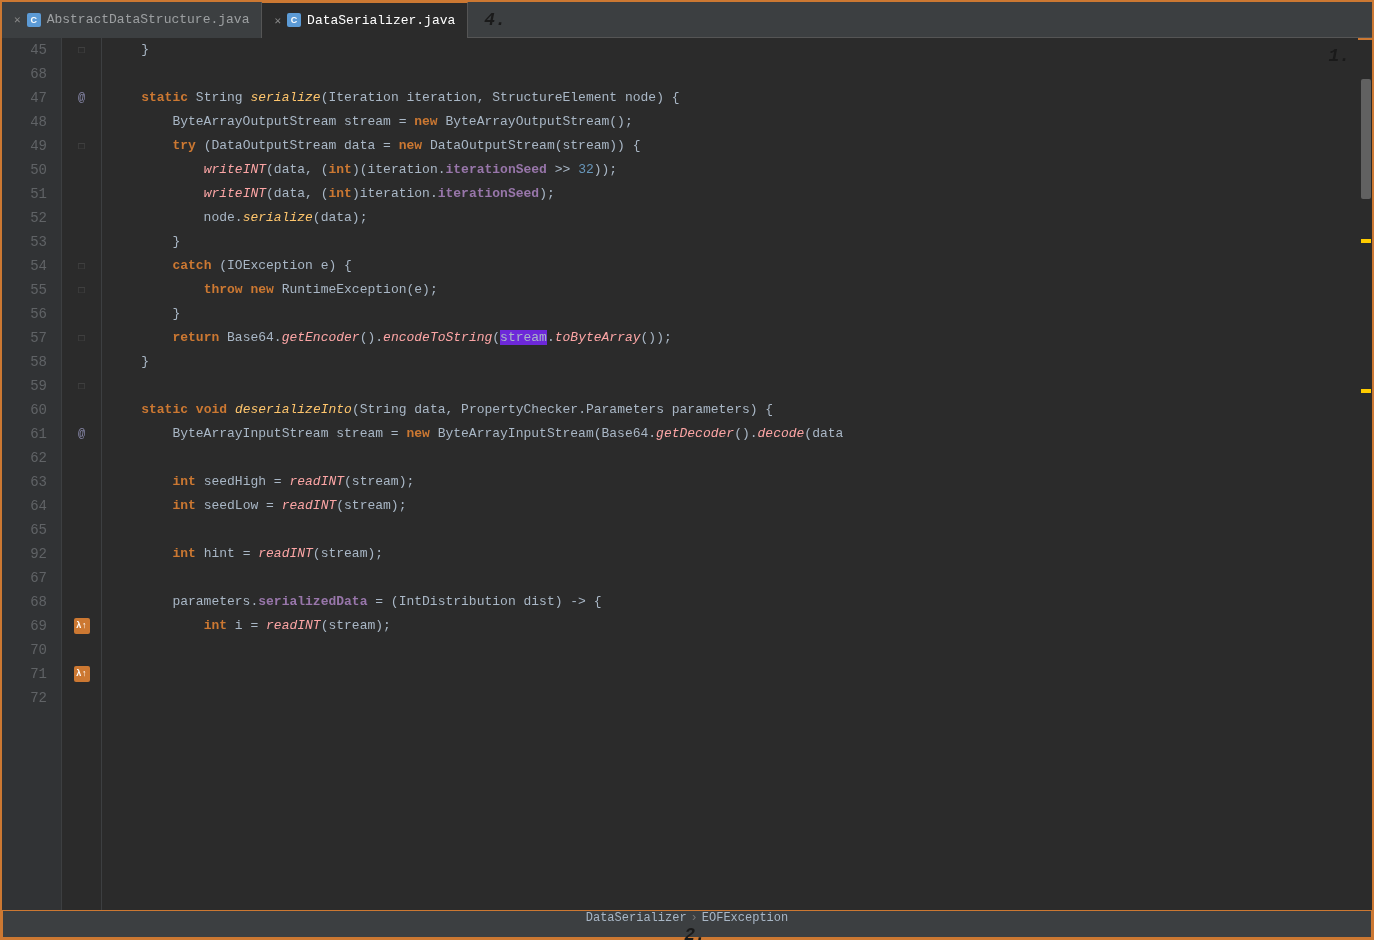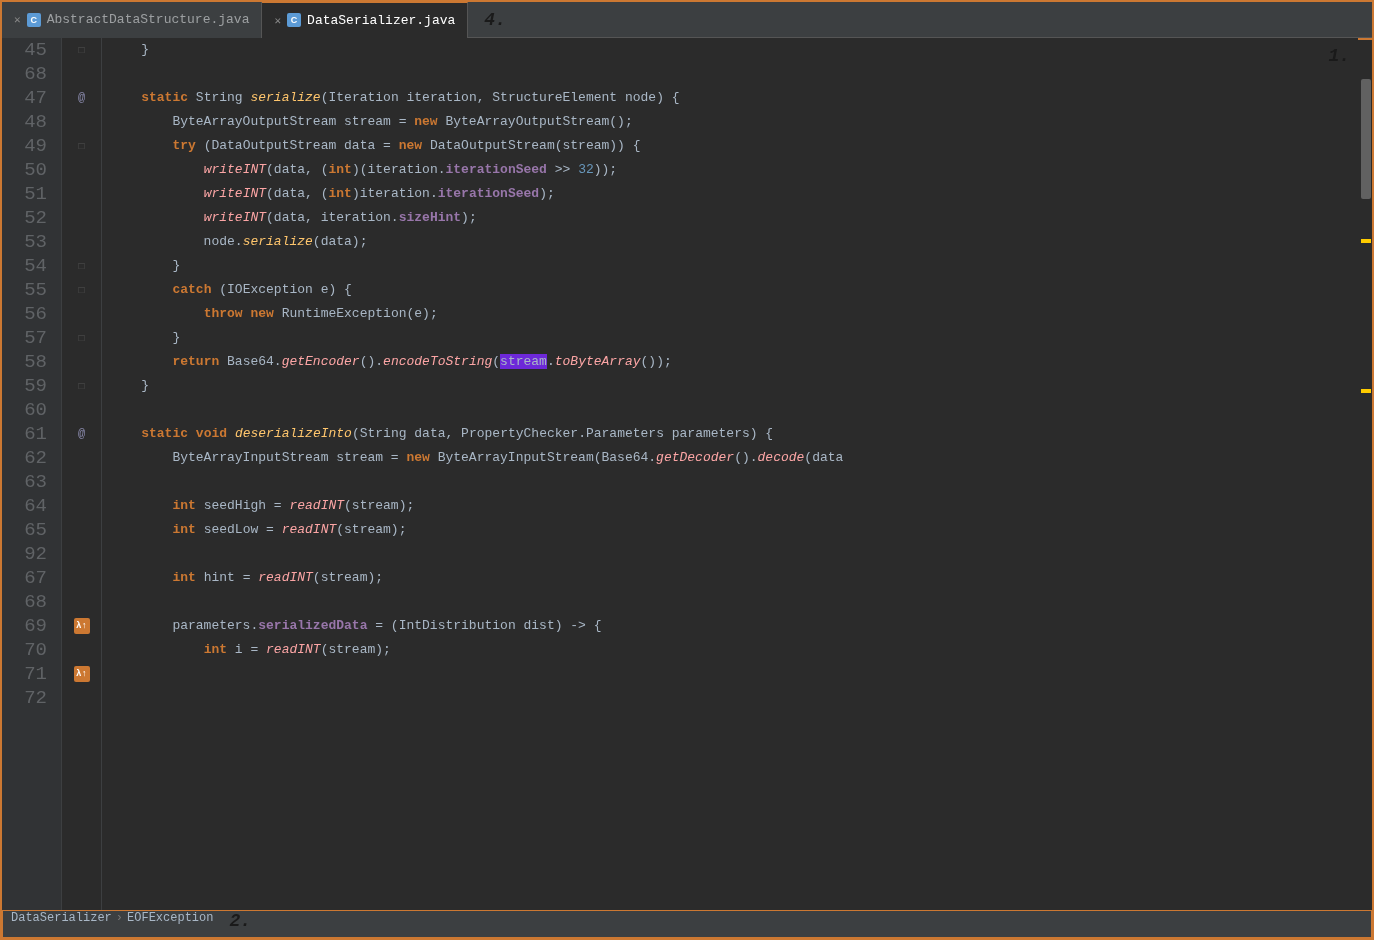--- a/index.html
+++ b/index.html
@@ -101,21 +101,21 @@
       flex-shrink: 0;
       border-right: 1px solid #3d3f41;
       user-select: none;
     }
 
     .line-num {
       display: block;
       height: 24px;
       line-height: 24px;
       padding-right: 6px;
-      font-size: 19px;
+      font-size: 14px;
       color: #606366;
       position: relative;
     }
 
     
     .gutter {
       width: 40px;
       background: #2b2b2b;
       flex-shrink: 0;
       border-right: 1px solid #3d3f41;
@@ -199,26 +199,27 @@
       height: 4px;
       background: #ffcc00;
     }
 
     
     .status-bar {
       height: 28px;
       background: #3c3f41;
       border-top: 1px solid #555;
       display: flex;
-      align-items: flex-start;
+      align-items: center;
       padding: 0 8px;
       font-size: 12px;
       color: #a9b7c6;
       flex-shrink: 0;
       border: 1px solid #cc7832;
+      flex-direction: column;
     }
 
     .breadcrumb {
       display: flex;
       align-items: center;
       gap: 4px;
     }
 
     .breadcrumb-sep {
       color: #777;
@@ -336,21 +337,20 @@
       </div>
 
     <div class="code-lines" id="code-col">
     <div class="code-line"><span class="plain">    }</span></div>
         <div class="code-line"></div>
         <div class="code-line"><span class="plain">    </span><span class="kw">static</span><span class="plain"> String </span><span class="method">serialize</span><span class="plain">(Iteration iteration, StructureElement node) {</span></div>
         <div class="code-line"><span class="plain">        ByteArrayOutputStream stream = </span><span class="kw">new</span><span class="plain"> ByteArrayOutputStream();</span></div>
         <div class="code-line"><span class="plain">        </span><span class="kw">try</span><span class="plain"> (DataOutputStream data = </span><span class="kw">new</span><span class="plain"> DataOutputStream(stream)) {</span></div>
         <div class="code-line"><span class="plain">            </span><span class="italic-method">writeINT</span><span class="plain">(data, (</span><span class="kw">int</span><span class="plain">)(iteration.</span><span class="field">iterationSeed</span><span class="plain"> &gt;&gt; </span><span class="number">32</span><span class="plain">));</span></div>
         <div class="code-line"><span class="plain">            </span><span class="italic-method">writeINT</span><span class="plain">(data, (</span><span class="kw">int</span><span class="plain">)iteration.</span><span class="field">iterationSeed</span><span class="plain">);</span></div>
-        <div class="code-line"><span class="plain">            </span><span class="italic-method">writeINT</span><span class="plain">(data, iteration.</span><span class="field">sizeHint</span><span class="plain">);</span></div>
         <div class="code-line"><span class="plain">            node.</span><span class="method">serialize</span><span class="plain">(data);</span></div>
         <div class="code-line"><span class="plain">        }</span></div>
         <div class="code-line"><span class="plain">        </span><span class="kw">catch</span><span class="plain"> (IOException e) {</span></div>
         <div class="code-line"><span class="plain">            </span><span class="kw">throw</span><span class="plain"> </span><span class="kw">new</span><span class="plain"> RuntimeException(e);</span></div>
         <div class="code-line"><span class="plain">        }</span></div>
         <div class="code-line"><span class="plain">        </span><span class="kw">return</span><span class="plain"> Base64.</span><span class="italic-method">getEncoder</span><span class="plain">().</span><span class="italic-method">encodeToString</span><span class="plain">(</span><span class="highlight-search">stream</span><span class="plain">.</span><span class="italic-method">toByteArray</span><span class="plain">());</span></div>
         <div class="code-line"><span class="plain">    }</span></div>
         <div class="code-line"></div>
         <div class="code-line"><span class="plain">    </span><span class="kw">static</span><span class="plain"> </span><span class="kw">void</span><span class="plain"> </span><span class="method">deserializeInto</span><span class="plain">(String data, PropertyChecker.Parameters parameters) {</span></div>
         <div class="code-line"><span class="plain">        ByteArrayInputStream stream = </span><span class="kw">new</span><span class="plain"> ByteArrayInputStream(Base64.</span><span class="italic-method">getDecoder</span><span class="plain">().</span><span class="italic-method">decode</span><span class="plain">(data</span></div>

